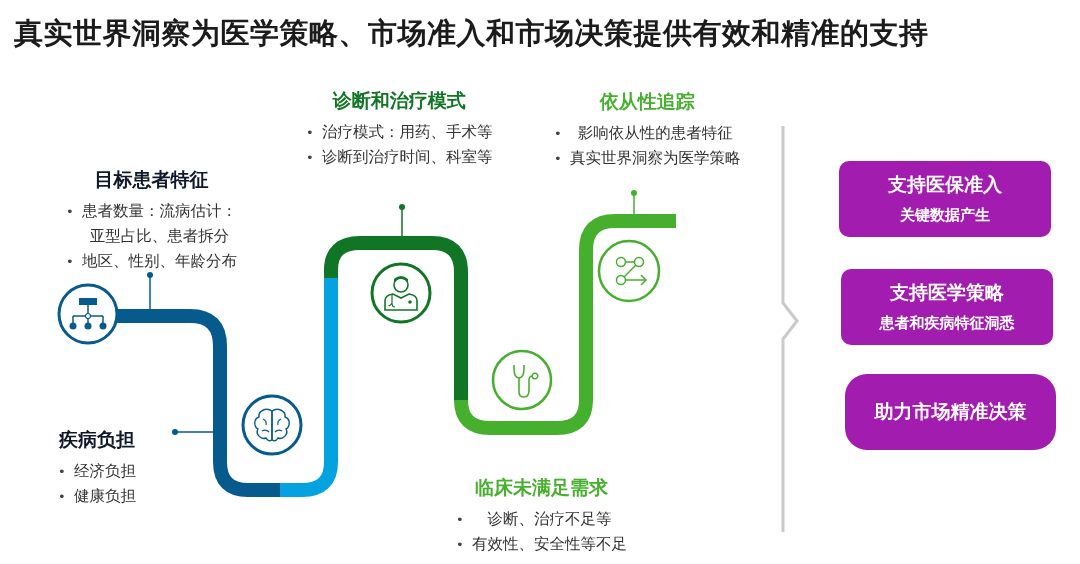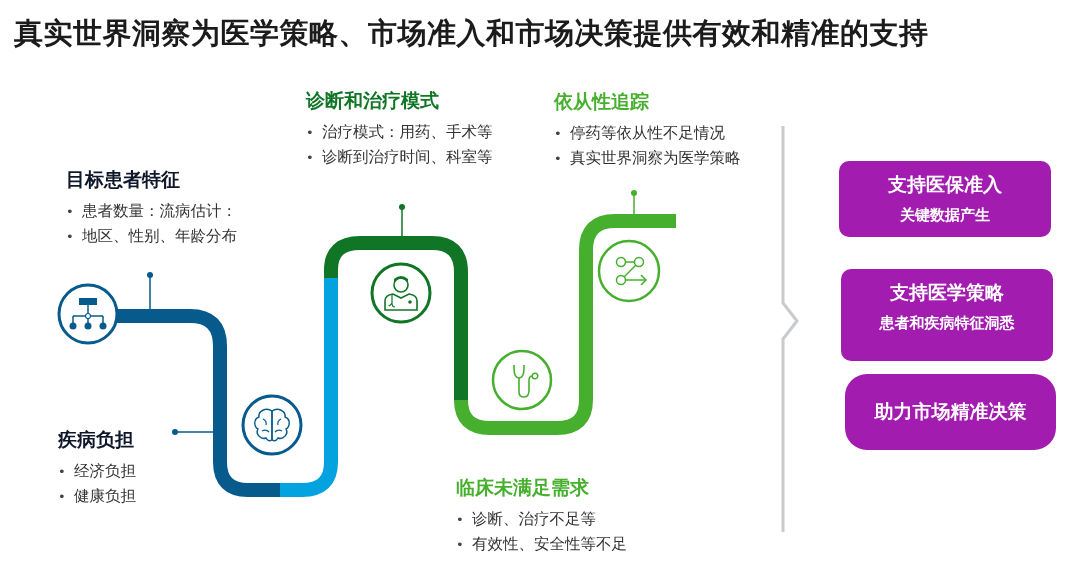--- a/index.html
+++ b/index.html
@@ -1,19 +1,19 @@
 <!DOCTYPE html>
 <html><head>
 <meta charset="utf-8">
 <style>
   * { margin:0; padding:0; box-sizing:border-box; }
   body { width:1080px; height:564px; background:#ffffff; position:relative; overflow:hidden;
          font-family:"DejaVu Sans","Liberation Sans",sans-serif; color:#333; }
   .title { position:absolute; left:14px; top:14px; font-size:29px; font-weight:bold; color:#1b1b1b; letter-spacing:0.5px; white-space:nowrap; }
-  .block { position:absolute; }
+  .block { position:absolute;text-align:center; }
   .block h3 { font-size:19px; font-weight:bold; margin-bottom:6px; white-space:nowrap; }
   .block ul { list-style:none; }
   .block li { font-size:15.5px; color:#333; line-height:25px; padding-left:16px; position:relative; white-space:nowrap; }
   .block li::before { content:"•"; position:absolute; left:0; top:0; color:#444; font-size:13px; }
   .block li span { display:block; }
   .c-blue { color:#0f172a; }
   .c-dgreen { color:#117526; }
   .c-lgreen { color:#46b02e; }
   svg.path { position:absolute; left:0; top:0; }
   .rbox { position:absolute; background:#a21caf; color:#fff; border-radius:10px; text-align:center; }
@@ -101,20 +101,21 @@
   </g>
 
   <path d="M783 126 V303 L797 321 L783 339 V532" fill="none" stroke="#c8cacc" stroke-width="3"></path>
 </svg>
 
 <div class="block" style="left:66px; top:167px;">
   <h3 class="c-blue">目标患者特征</h3>
   <ul>
     <li>
       <span>患者数量：流病估计：</span>
+      <span>亚型占比、患者拆分</span>
     </li>
     <li>
         <span>地区、性别、年龄分布</span>
       </li>
   </ul>
 </div>
 
 <div class="block" style="left:58px; top:427px;">
   <h3 class="c-blue">疾病负担</h3>
   <ul>
@@ -148,31 +149,31 @@
     <li>
         <span>有效性、安全性等不足</span>
       </li>
   </ul>
 </div>
 
 <div class="block" style="left:554px; top:89px;">
   <h3 class="c-lgreen">依从性追踪</h3>
   <ul>
     <li>
-        <span>停药等依从性不足情况</span>
+        <span>影响依从性的患者特征</span>
       </li>
     <li>
         <span>真实世界洞察为医学策略</span>
       </li>
   </ul>
 </div>
 
 <div class="rbox" style="left:839px; top:161px; width:212px; height:76px; padding-top:11px;">
   <div class="main">支持医保准入</div>
   <div class="sub">关键数据产生</div>
 </div>
-<div class="rbox" style="left:841px; top:269px; width:212px; height:92px; padding-top:11px;">
+<div class="rbox" style="left:841px; top:269px; width:212px; height:76px; padding-top:11px;">
   <div class="main">支持医学策略</div>
   <div class="sub">患者和疾病特征洞悉</div>
 </div>
 <div class="rbox" style="left:845px; top:374px; width:211px; height:76px; padding-top:25px;border-radius:22px;">
   <div class="main">助力市场精准决策</div>
 </div>
 
 </body></html>

